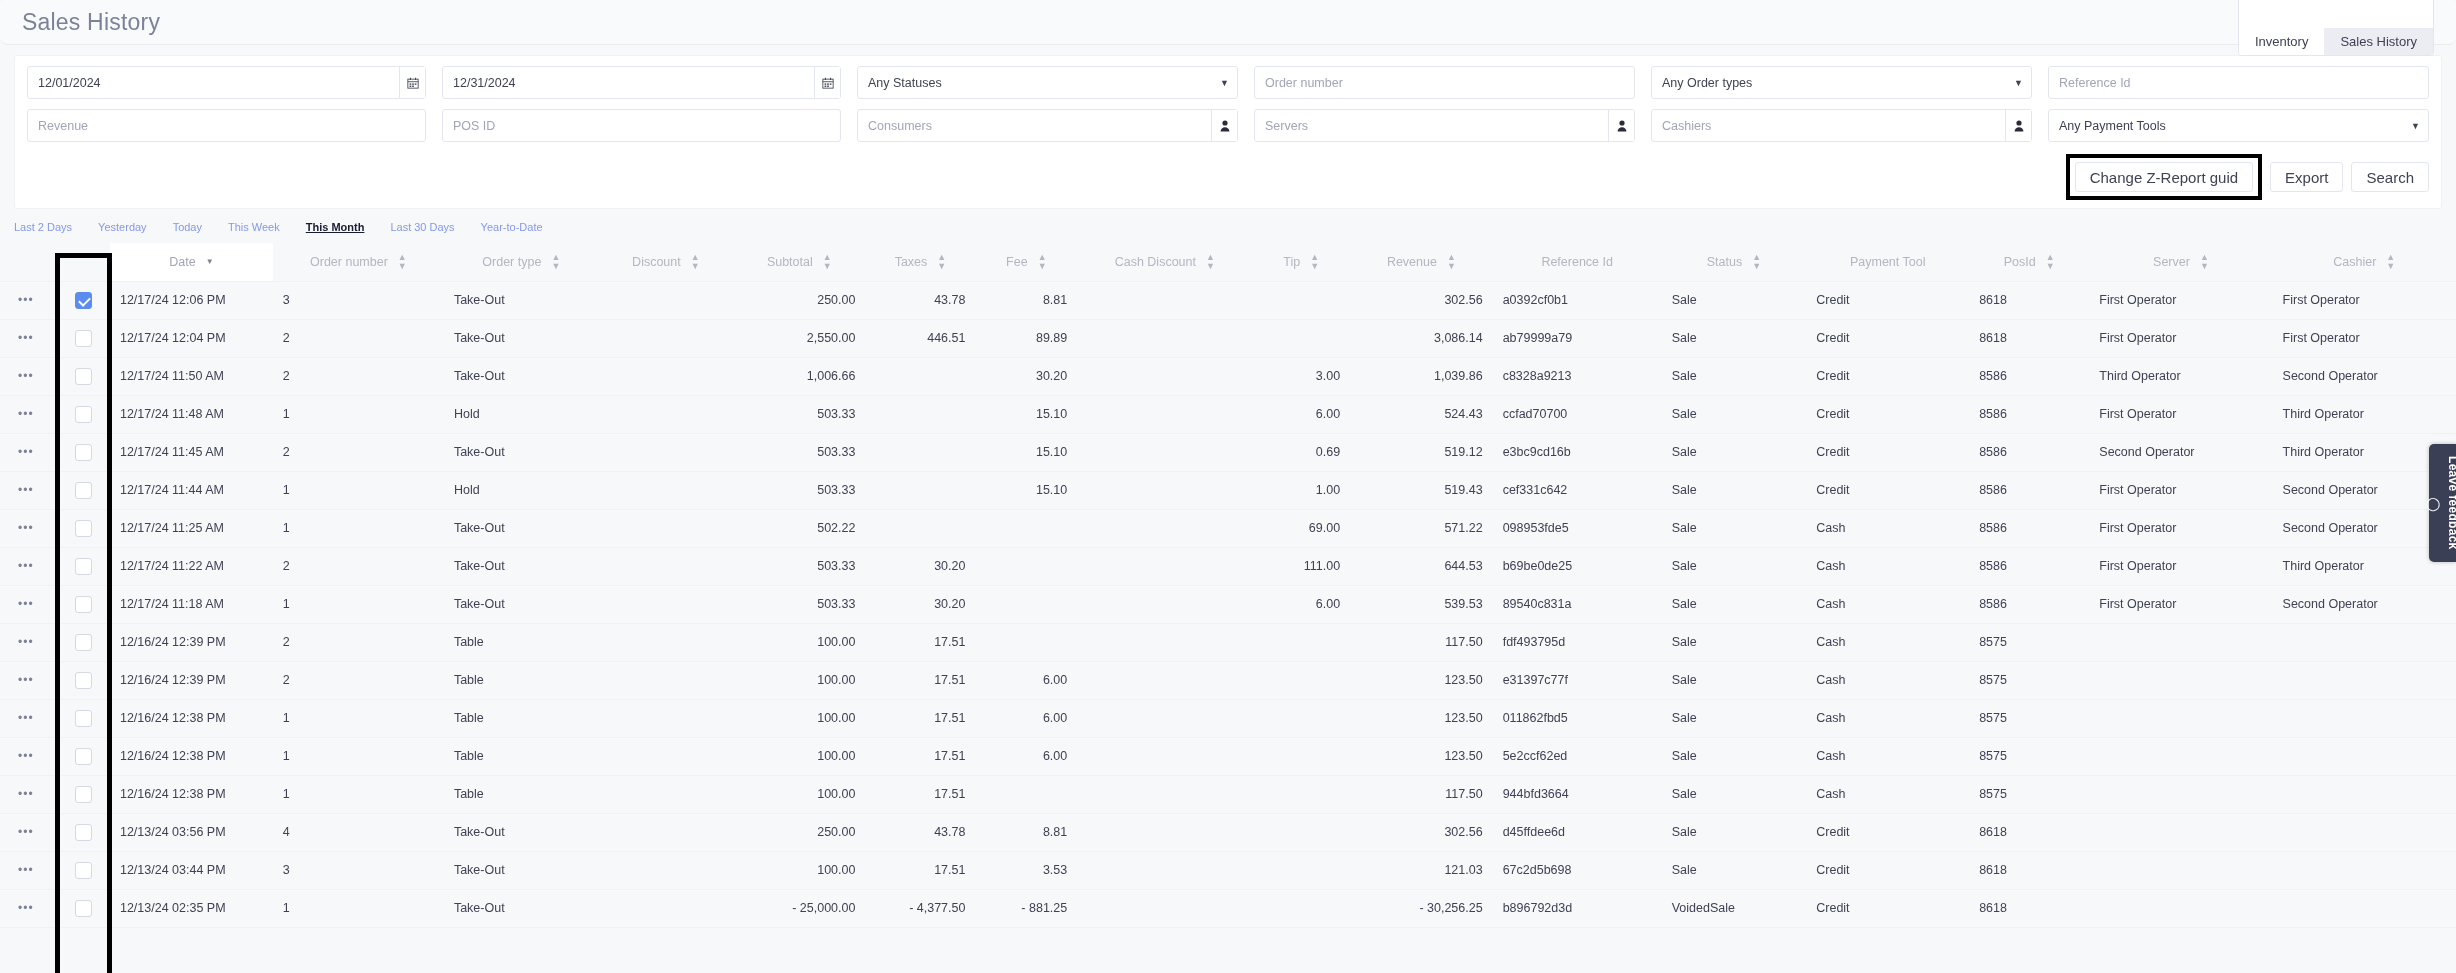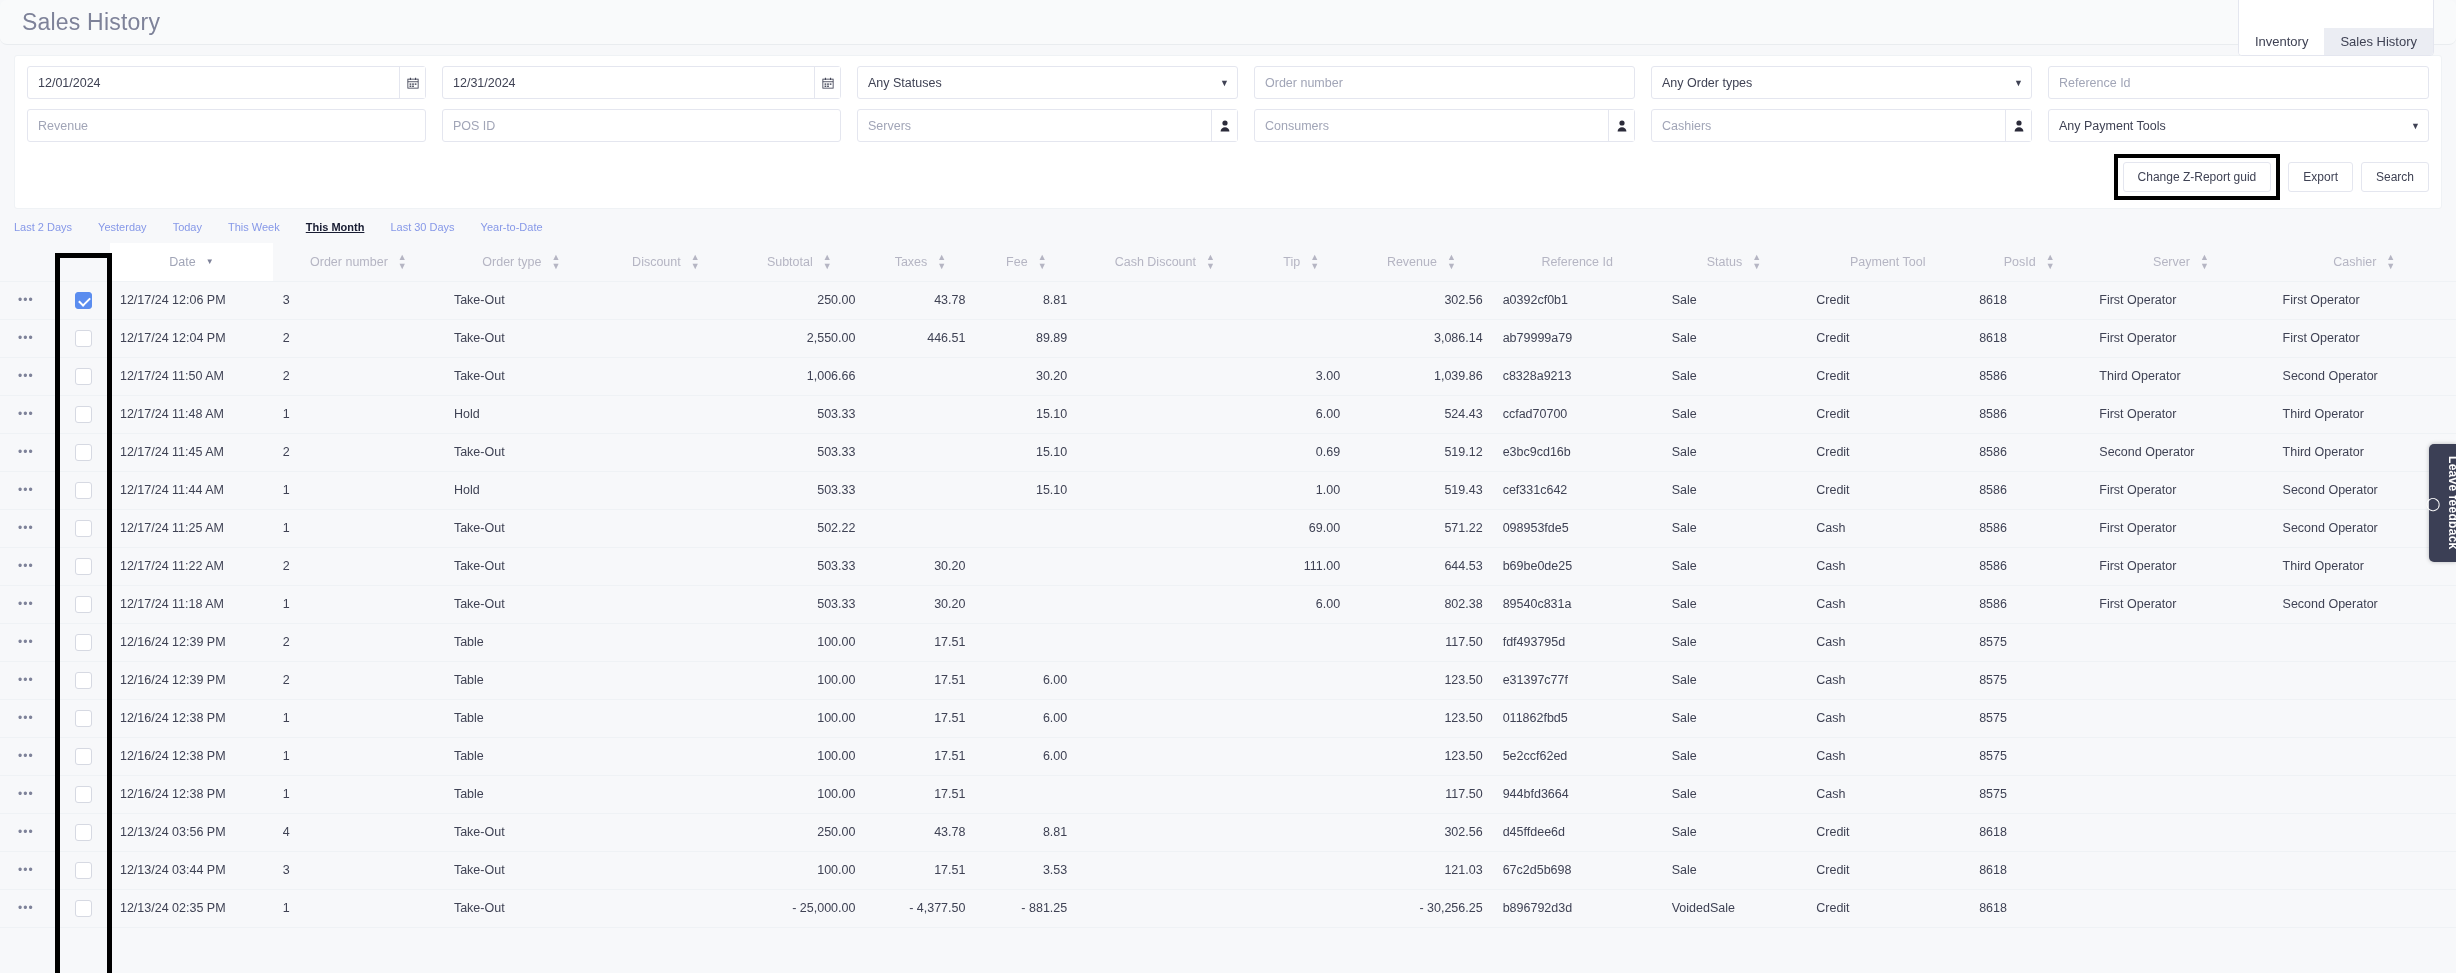--- a/index.html
+++ b/index.html
@@ -101,21 +101,21 @@
     font-size: 9px;
   }
 
   .btn-row { display: flex; justify-content: flex-end; align-items: center; gap: 8px; padding-top: 2px; }
   .btn {
     height: 30px;
     border: 1px solid #e4e6ef;
     border-radius: 3px;
     background: #fff;
     color: #3f4254;
-    font-size: 12px;
+    font-size: 15px;
     padding: 0 14px;
     cursor: pointer;
     font-family: "Liberation Sans", sans-serif;
     white-space: nowrap;
   }
   .hl-box { border: 4px solid #000; padding: 4px 5px; display: inline-flex; }
 
   
   .quicklinks {
     display: flex;
@@ -309,31 +309,31 @@
   <div class="filter-row">
     <div class="fgroup w-date">
       <input class="inp" placeholder="Revenue" style="">
     </div>
 
     <div class="fgroup w-date">
       <input class="inp" placeholder="POS ID" style="">
     </div>
 
     <div class="fgroup">
-      <input class="inp" placeholder="Servers" style="">
+      <input class="inp" placeholder="Consumers" style="">
       <span class="addon">
         <svg width="10" height="12" viewBox="0 0 10 12">
             <circle cx="5" cy="3" r="2.6" fill="#2b2b3a"></circle>
             <path d="M0.6 11.5c0-2.6 2-4.2 4.4-4.2s4.4 1.6 4.4 4.2z" fill="#2b2b3a"></path>
           </svg>
       </span>
     </div>
 
     <div class="fgroup">
-      <input class="inp" placeholder="Consumers" style="">
+      <input class="inp" placeholder="Servers" style="">
       <span class="addon">
         <svg width="10" height="12" viewBox="0 0 10 12">
             <circle cx="5" cy="3" r="2.6" fill="#2b2b3a"></circle>
             <path d="M0.6 11.5c0-2.6 2-4.2 4.4-4.2s4.4 1.6 4.4 4.2z" fill="#2b2b3a"></path>
           </svg>
       </span>
     </div>
 
     <div class="fgroup">
       <input class="inp" placeholder="Cashiers" style="">
@@ -679,21 +679,21 @@
           <td class="c-check ctr"><span class="cb"></span></td>
           <td class="c-date">12/17/24 11:18 AM</td>
           <td class="c-ordnum">1</td>
           <td class="c-ordtype">Take-Out</td>
           <td class="c-disc num"></td>
           <td class="c-sub num">503.33</td>
           <td class="c-tax num">30.20</td>
           <td class="c-fee num"></td>
           <td class="c-cashdis num"></td>
           <td class="c-tip num">6.00</td>
-          <td class="c-rev num">802.38</td>
+          <td class="c-rev num">539.53</td>
           <td class="c-ref">89540c831a</td>
           <td class="c-status">Sale</td>
           <td class="c-ptool">Cash</td>
           <td class="c-posid">8586</td>
           <td class="c-server">First Operator</td>
           <td class="c-cashier">Second Operator</td>
         </tr>
         <tr>
           <td class="c-actions"><span class="dots">•••</span></td>
           <td class="c-check ctr"><span class="cb"></span></td>

